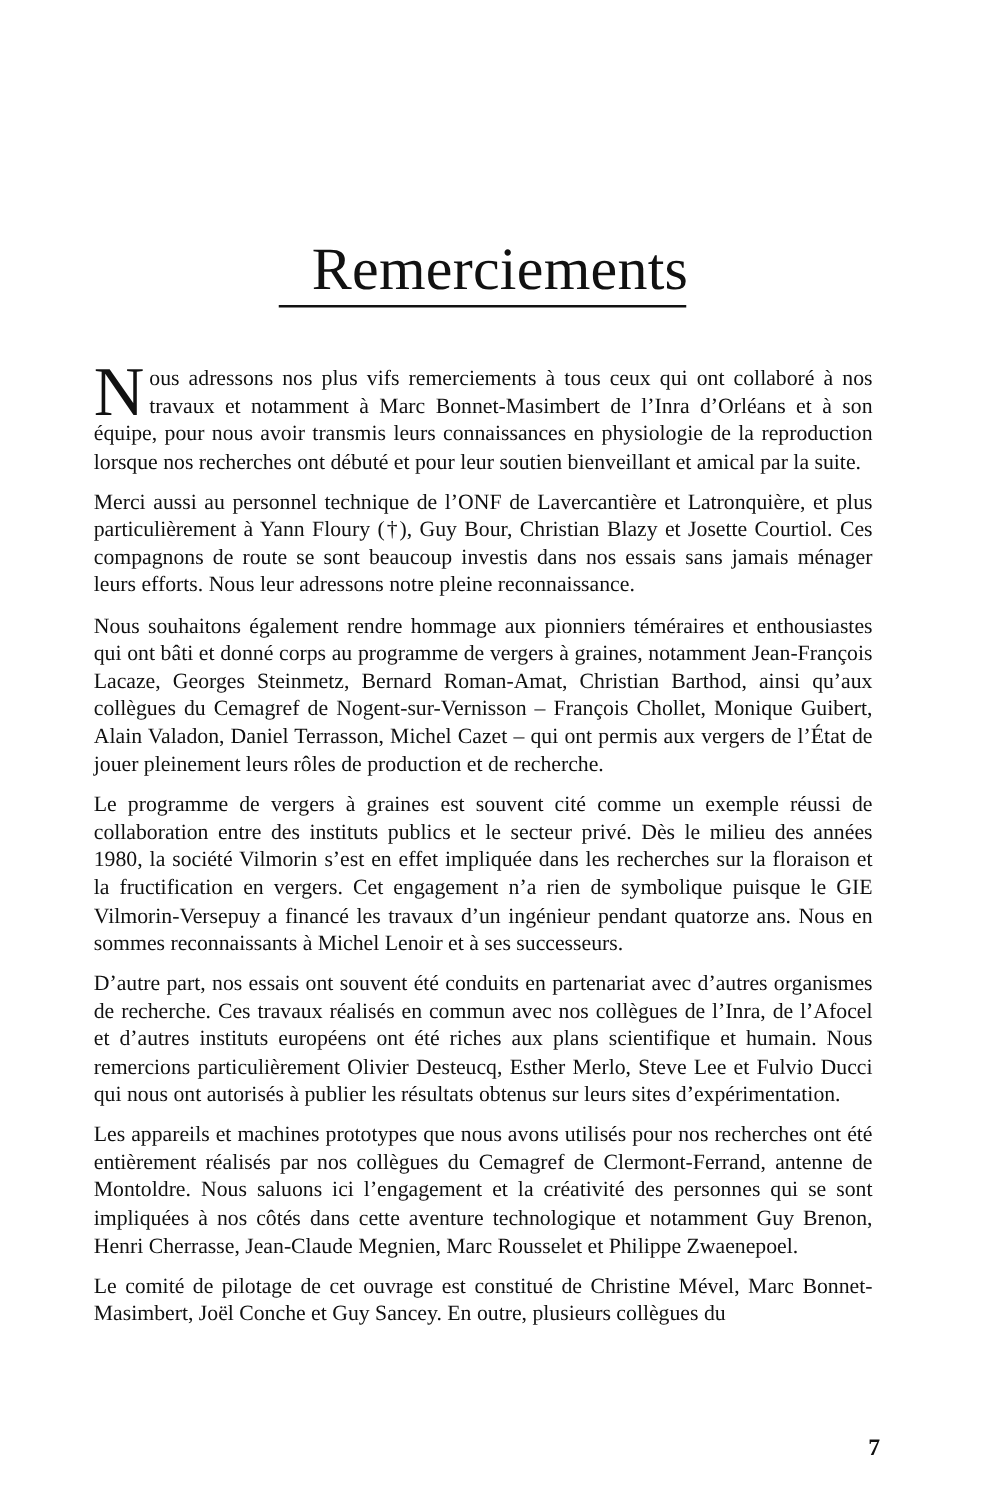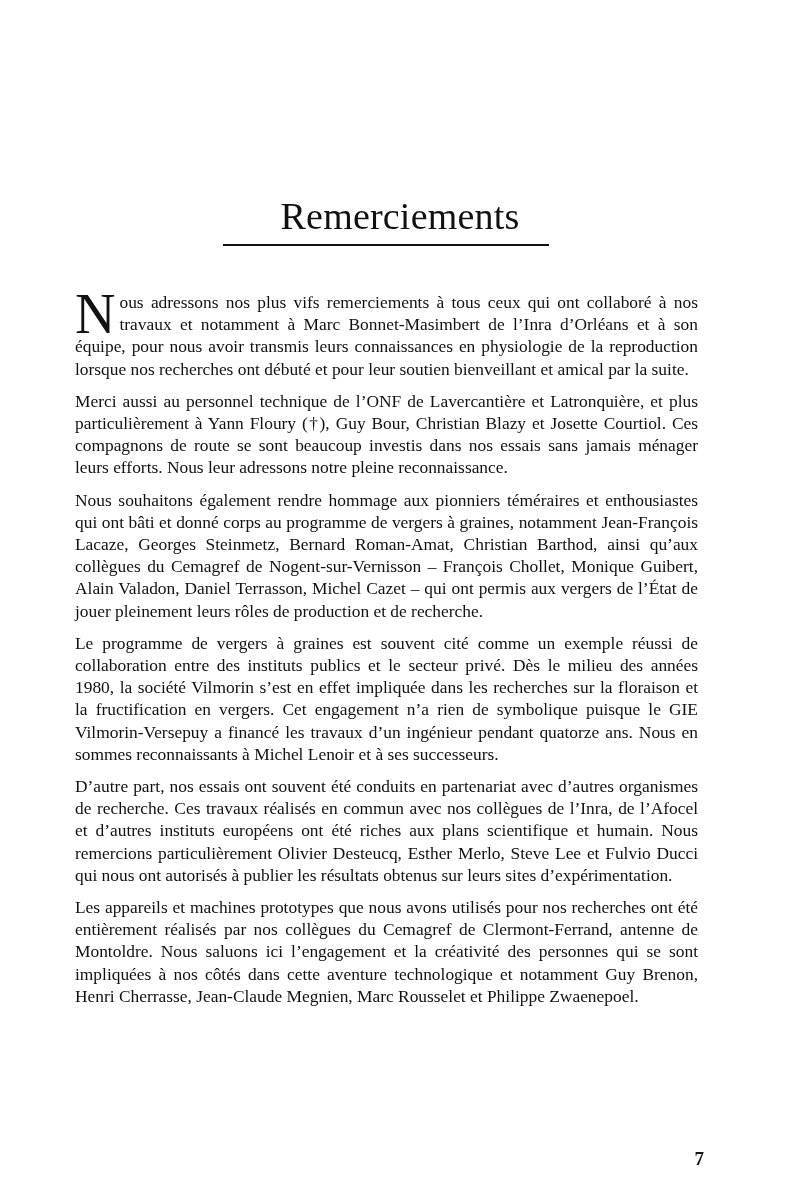--- a/index.html
+++ b/index.html
@@ -14,21 +14,21 @@
       overflow: hidden;
       font-family: "Liberation Serif", "DejaVu Serif", serif;
       color: #111111;
     }
     .page-title {
       position: absolute;
       top: 188px;
       left: 0;
       width: 800px;
       text-align: center;
-      font-size: 38px;
+      font-size: 48px;
       line-height: 56px;
       font-weight: normal;
       margin: 0;
       letter-spacing: 0.2px;
     }
     .title-rule {
       position: absolute;
       top: 244px;
       left: 223px;
       width: 326px;
@@ -74,15 +74,16 @@
 
 <div class="body-text">
   <p>
     <span class="drop-cap">N</span><span>ous adressons nos plus vifs remerciements à tous ceux qui ont collaboré à nos travaux et notamment à Marc Bonnet-Masimbert de l’Inra d’Orléans et à son équipe, pour nous avoir transmis leurs connaissances en physiologie de la reproduc­tion lorsque nos recherches ont débuté et pour leur soutien bienveillant et amical par la suite.</span>
   </p>
   <p>Merci aussi au personnel technique de l’ONF de Lavercantière et Latronquière, et plus particulièrement à Yann Floury (†), Guy Bour, Christian Blazy et Josette Courtiol. Ces compagnons de route se sont beaucoup investis dans nos essais sans jamais ménager leurs efforts. Nous leur adressons notre pleine reconnaissance.</p>
   <p>Nous souhaitons également rendre hommage aux pionniers téméraires et enthou­siastes qui ont bâti et donné corps au programme de vergers à graines, notamment Jean-François Lacaze, Georges Steinmetz, Bernard Roman-Amat, Christian Barthod, ainsi qu’aux collègues du Cemagref de Nogent-sur-Vernisson – François Chollet, Monique Guibert, Alain Valadon, Daniel Terrasson, Michel Cazet – qui ont permis aux vergers de l’État de jouer pleinement leurs rôles de production et de recherche.</p>
   <p>Le programme de vergers à graines est souvent cité comme un exemple réussi de collaboration entre des instituts publics et le secteur privé. Dès le milieu des années 1980, la société Vilmorin s’est en effet impliquée dans les recherches sur la floraison et la fructification en vergers. Cet engagement n’a rien de symbolique puisque le GIE Vilmorin-Versepuy a financé les travaux d’un ingénieur pendant quatorze ans. Nous en sommes reconnaissants à Michel Lenoir et à ses successeurs.</p>
   <p>D’autre part, nos essais ont souvent été conduits en partenariat avec d’autres orga­nismes de recherche. Ces travaux réalisés en commun avec nos collègues de l’Inra, de l’Afocel et d’autres instituts européens ont été riches aux plans scientifique et humain. Nous remercions particulièrement Olivier Desteucq, Esther Merlo, Steve Lee et Fulvio Ducci qui nous ont autorisés à publier les résultats obtenus sur leurs sites d’expérimentation.</p>
   <p>Les appareils et machines prototypes que nous avons utilisés pour nos recherches ont été entièrement réalisés par nos collègues du Cemagref de Clermont-Ferrand, antenne de Montoldre. Nous saluons ici l’engagement et la créativité des personnes qui se sont impliquées à nos côtés dans cette aventure technologique et notamment Guy Brenon, Henri Cherrasse, Jean-Claude Megnien, Marc Rousselet et Philippe Zwaenepoel.</p>
+  <p>Le comité de pilotage de cet ouvrage est constitué de Christine Mével, Marc Bonnet-Masimbert, Joël Conche et Guy Sancey. En outre, plusieurs collègues du</p>
 </div>
 
 <div class="page-number">7</div>
 
 </body></html>

